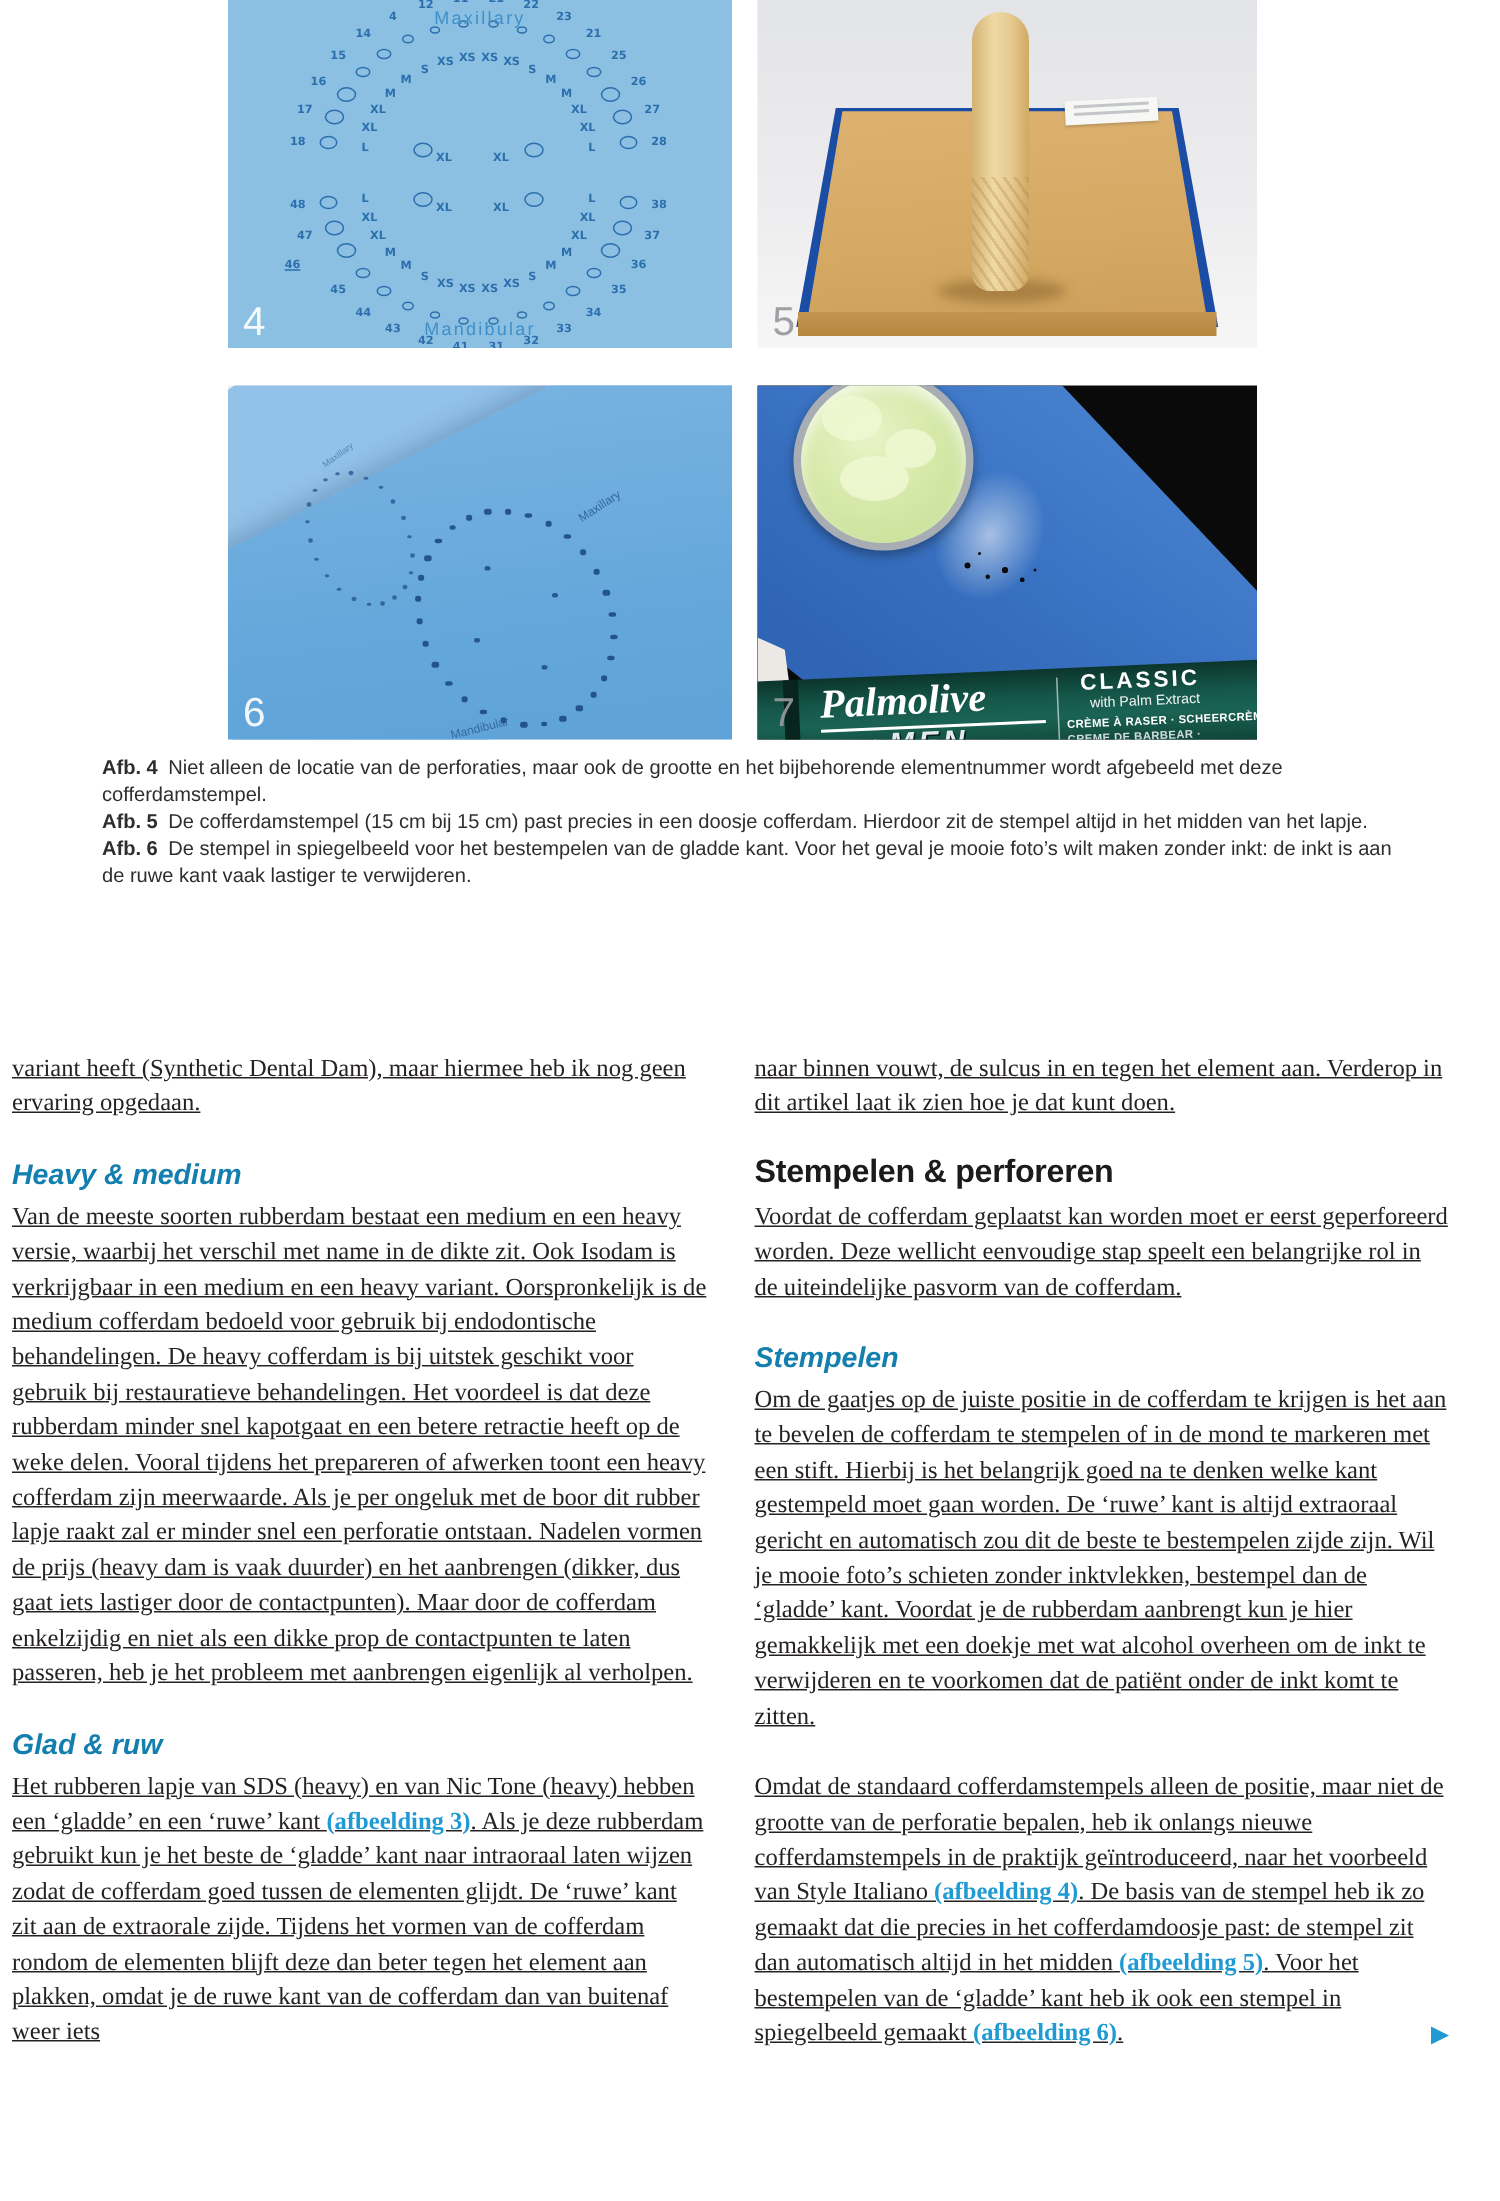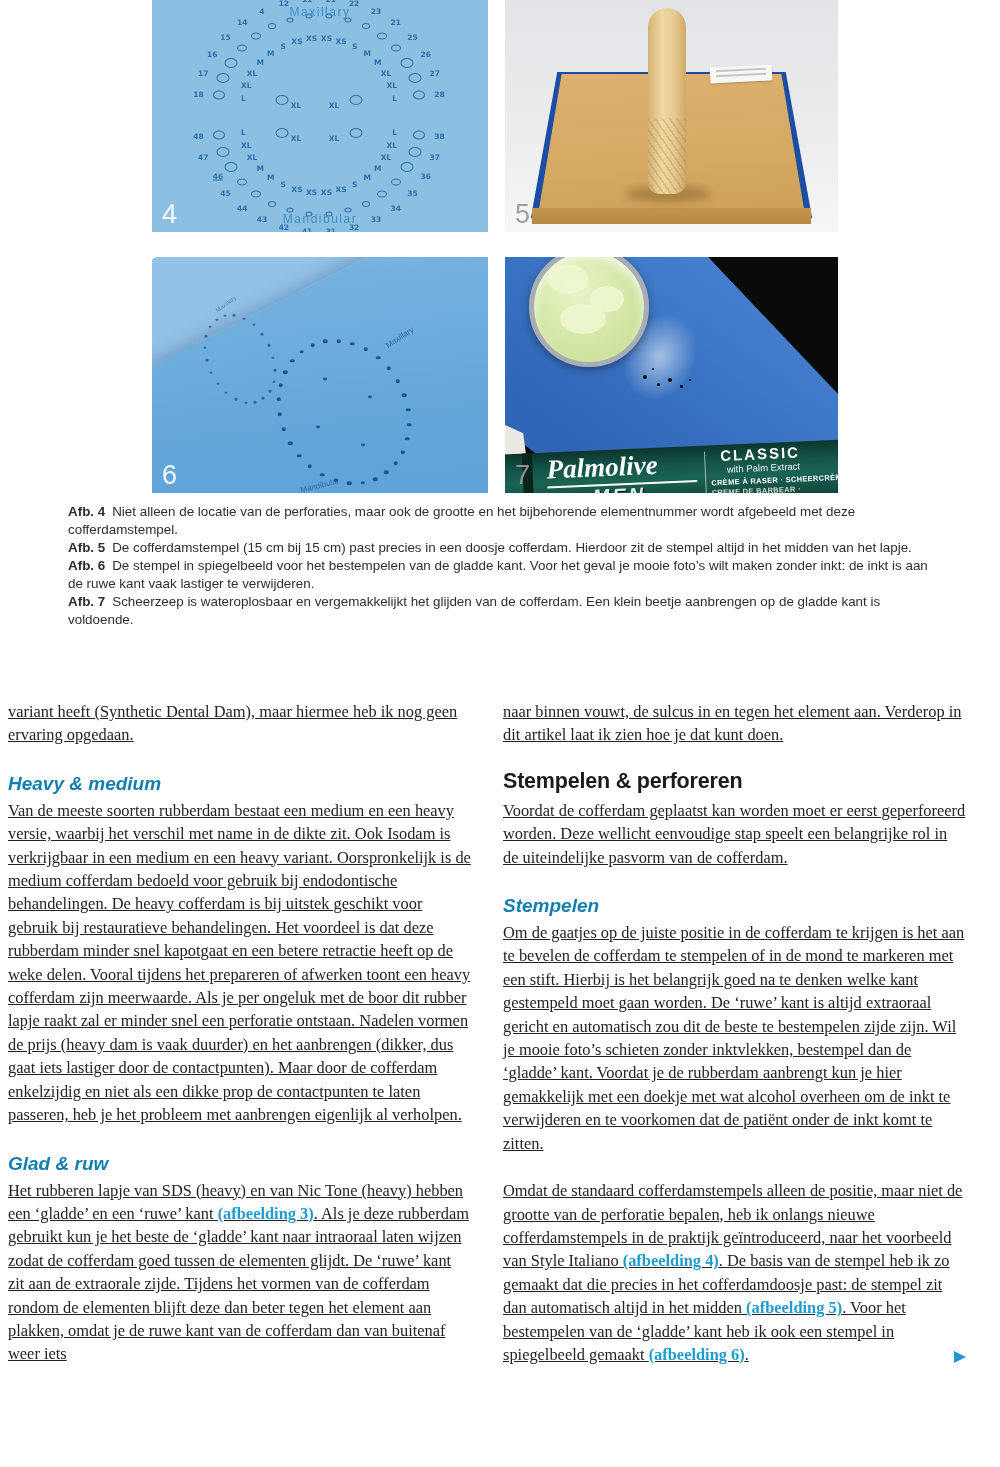--- a/index.html
+++ b/index.html
@@ -194,21 +194,21 @@
         <span class="tooth-circle" style="left: 266.518px; top: 95.3745px; width: 12px; height: 9px;"></span>
         <span class="tooth-text" style="left: 287.417px; top: 93.6102px;">28</span>
         <span class="tooth-text" style="left: 242.634px; top: 97.5309px;">L</span>
         <span class="tooth-circle" style="left: 67.4815px; top: 134.626px; width: 12px; height: 9px;"></span>
         <span class="tooth-text" style="left: 46.5826px; top: 136.39px;">48</span>
         <span class="tooth-text" style="left: 91.366px; top: 132.469px;">L</span>
         <span class="tooth-circle" style="left: 71.306px; top: 151.545px; width: 13px; height: 10px;"></span>
         <span class="tooth-text" style="left: 51.2102px; top: 156.77px; text-align: center;">47</span>
         <span class="tooth-text" style="left: 94.2725px; top: 145.159px;">XL</span>
         <span class="tooth-circle" style="left: 78.8079px; top: 167.483px; width: 13px; height: 10px;"></span>
-        <span class="tooth-text" style="left: 66px; top: 175.968px; text-decoration: underline;">46</span>
+        <span class="tooth-text" style="left: 43px; top: 175.968px; text-decoration: underline;">46</span>
         <span class="tooth-text" style="left: 99.974px; top: 157.112px;">XL</span>
         <span class="tooth-circle" style="left: 89.699px; top: 181.827px; width: 10px; height: 7px;"></span>
         <span class="tooth-text" style="left: 73.4657px; top: 193.246px;">45</span>
         <span class="tooth-text" style="left: 108.251px; top: 167.87px;">M</span>
         <span class="tooth-circle" style="left: 103.561px; top: 194.025px; width: 10px; height: 7px;"></span>
         <span class="tooth-text" style="left: 90.2384px; top: 207.939px;">44</span>
         <span class="tooth-text" style="left: 118.786px; top: 177.019px;">M</span>
         <span class="tooth-circle" style="left: 119.86px; top: 203.609px; width: 8px; height: 6px;"></span>
         <span class="tooth-text" style="left: 109.961px; top: 219.484px;">43</span>
         <span class="tooth-text" style="left: 131.174px; top: 184.207px;">S</span>
@@ -366,21 +366,20 @@
       <div class="pt-line">CREME DE BARBEAR · RASIERCREME</div>
 
     </div>
     <div class="fig-num">7</div>
   </figure>
 
   <section class="captions" id="captions">
       <p class="cap"><b>Afb. 4</b><span>Niet alleen de locatie van de perforaties, maar ook de grootte en het bijbehorende elementnummer wordt afgebeeld met deze cofferdamstempel.</span></p>
       <p class="cap"><b>Afb. 5</b><span>De cofferdamstempel (15 cm bij 15 cm) past precies in een doosje cofferdam. Hierdoor zit de stempel altijd in het midden van het lapje.</span></p>
       <p class="cap"><b>Afb. 6</b><span>De stempel in spiegelbeeld voor het bestempelen van de gladde kant. Voor het geval je mooie foto’s wilt maken zonder inkt: de inkt is aan de ruwe kant vaak lastiger te verwijderen.</span></p>
-      <p class="cap"><b>Afb. 7</b><span>Scheerzeep is wateroplosbaar en vergemakkelijkt het glijden van de cofferdam. Een klein beetje aanbrengen op de gladde kant is voldoende.</span></p>
     </section>
 
   <div class="col" id="col-left">
       <p class="body"><span>variant heeft (Synthetic Dental Dam), maar hiermee heb ik nog geen ervaring opgedaan.</span></p>
       <h3 class="sub">Heavy &amp; medium</h3>
       <p class="body"><span>Van de meeste soorten rubberdam bestaat een medium en een heavy versie, waarbij het verschil met name in de dikte zit. Ook Isodam is verkrijgbaar in een medium en een heavy variant. Oorspronkelijk is de medium cofferdam bedoeld voor gebruik bij endodontische behandelingen. De heavy cofferdam is bij uitstek geschikt voor gebruik bij restauratieve behandelingen. Het voordeel is dat deze rubberdam minder snel kapotgaat en een betere retractie heeft op de weke delen. Vooral tijdens het prepareren of afwerken toont een heavy cofferdam zijn meerwaarde. Als je per ongeluk met de boor dit rubber lapje raakt zal er minder snel een perforatie ontstaan. Nadelen vormen de prijs (heavy dam is vaak duurder) en het aanbrengen (dikker, dus gaat iets lastiger door de contactpunten). Maar door de cofferdam enkelzijdig en niet als een dikke prop de contactpunten te laten passeren, heb je het probleem met aanbrengen eigenlijk al verholpen.</span></p>
       <h3 class="sub">Glad &amp; ruw</h3>
       <p class="body"><span>Het rubberen lapje van SDS (heavy) en van Nic Tone (heavy) hebben een ‘gladde’ en een ‘ruwe’ kant </span><span class="figlink">(afbeelding 3)</span><span>. Als je deze rubberdam gebruikt kun je het beste de ‘gladde’ kant naar intraoraal laten wijzen zodat de cofferdam goed tussen de elementen glijdt. De ‘ruwe’ kant zit aan de extraorale zijde. Tijdens het vormen van de cofferdam rondom de elementen blijft deze dan beter tegen het element aan plakken, omdat je de ruwe kant van de cofferdam dan van buitenaf weer iets</span></p>
     </div>
   <div class="col" id="col-right">

